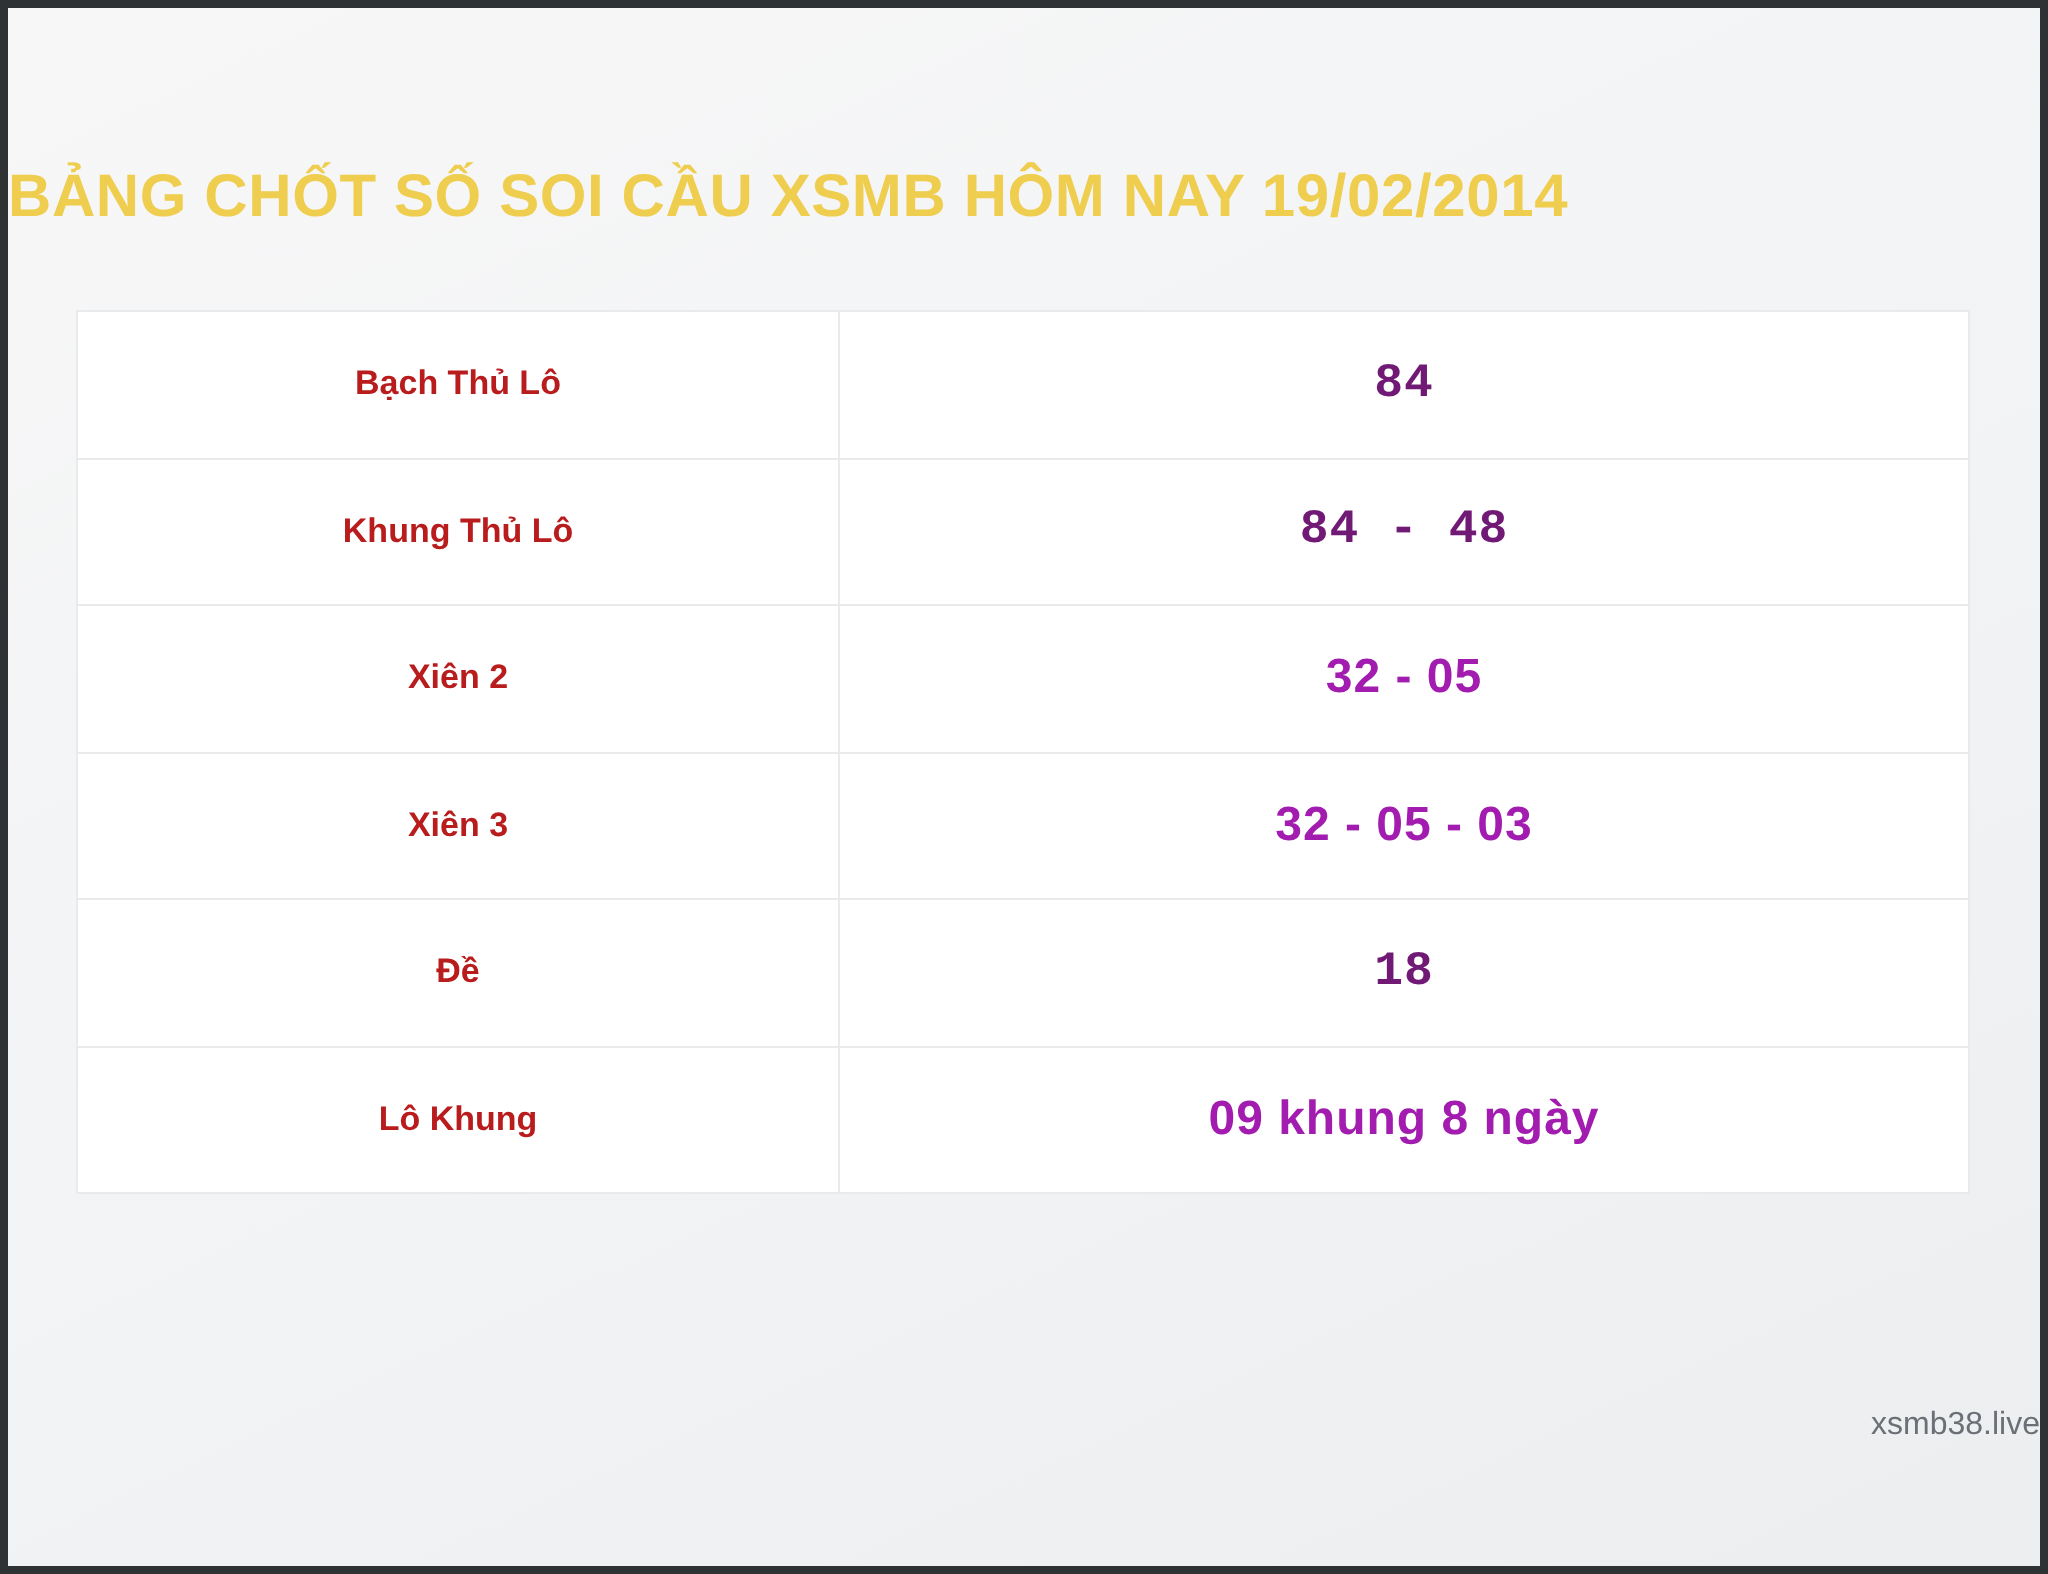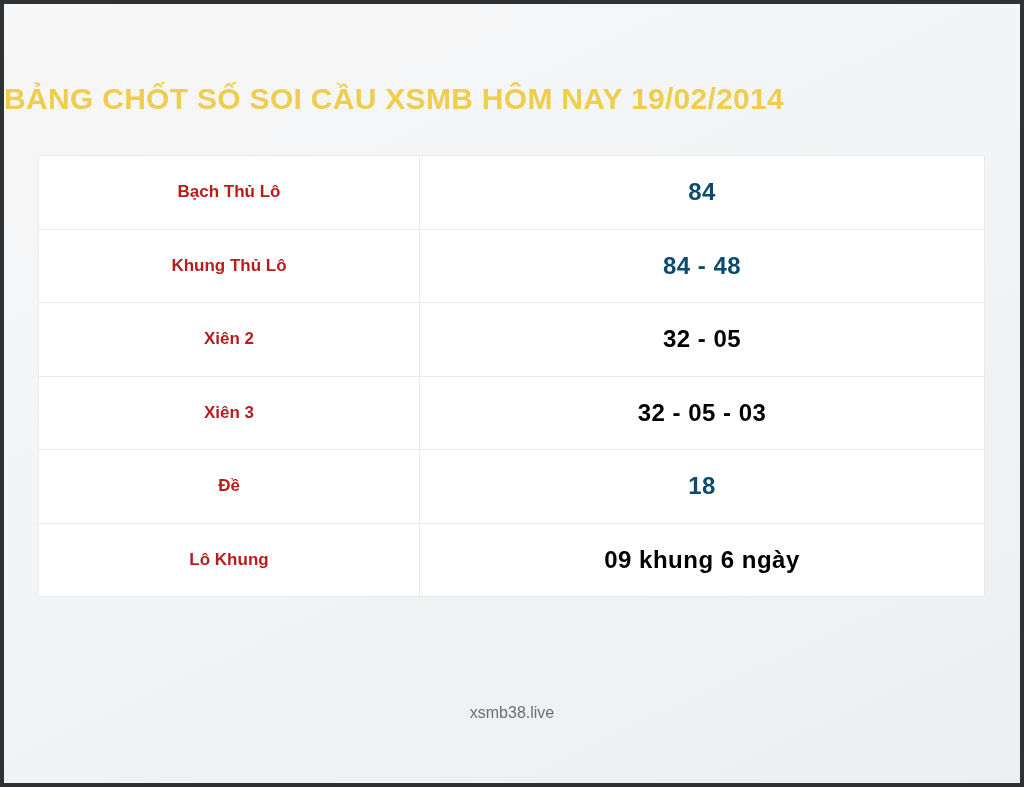--- a/index.html
+++ b/index.html
@@ -64,34 +64,35 @@
   .col-label {
     width: 380px;
     font-size: 17px;
     font-weight: bold;
     color: #b91c1c;
   }
 
   .col-value {
     font-size: 24px;
     font-weight: bold;
-    color: #000000;
+    color: #a21caf;
     letter-spacing: 0.5px;
   }
 
   .col-value.highlight {
-    color: #0c4a6e;
+    color: #701a75;
+    font-family: Liberation Mono, monospace;
   }
 
   .site-footer {
     position: absolute;
     left: 0;
     top: 700px;
     width: 1016px;
-    text-align: center;
+    text-align: right;
     font-size: 16px;
     color: #6b7076;
     font-weight: normal;
   }
 </style>
 </head>
 <body>
 
 <div class="page-frame">
 
@@ -121,21 +122,21 @@
       </tr>
 
       <tr>
         <td class="col-label">Đề</td>
         <td class="col-value highlight">18</td>
       </tr>
 
 
       <tr>
         <td class="col-label">Lô Khung</td>
-        <td class="col-value">09 khung 6 ngày</td>
+        <td class="col-value">09 khung 8 ngày</td>
       </tr>
 
     </tbody>
   </table>
 
   <div class="site-footer">xsmb38.live</div>
 
 </div>
 
 </body></html>

